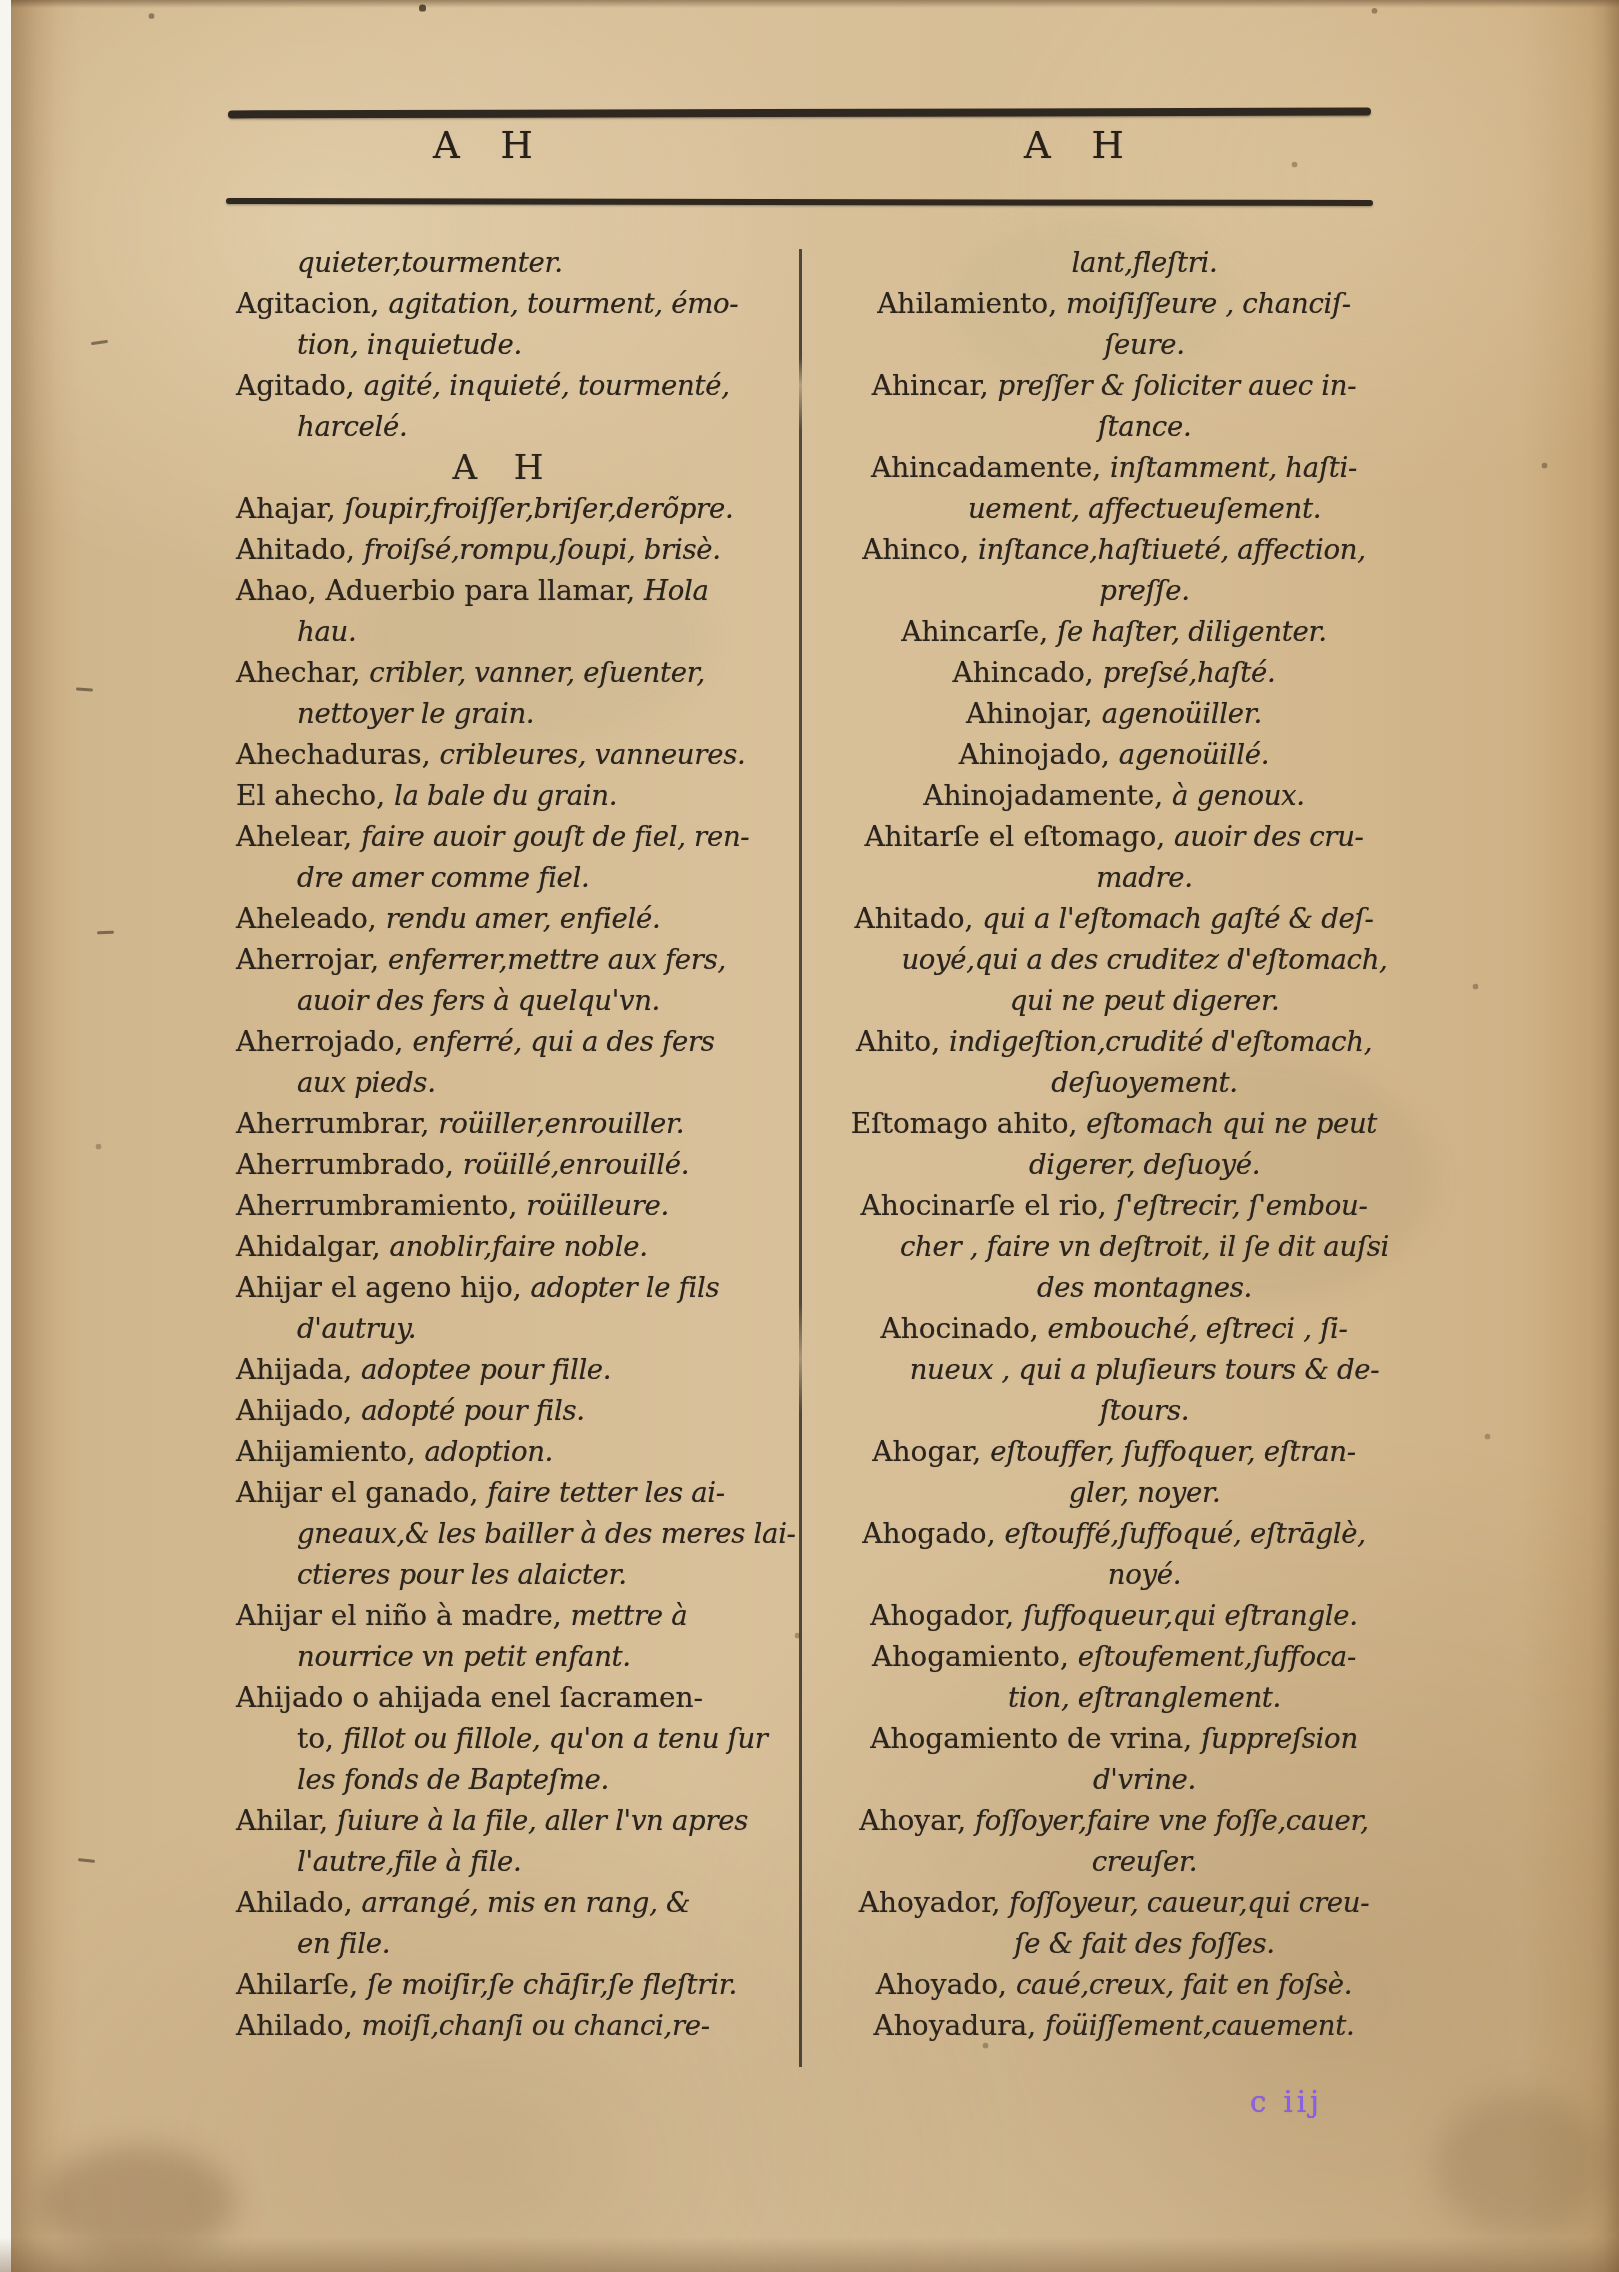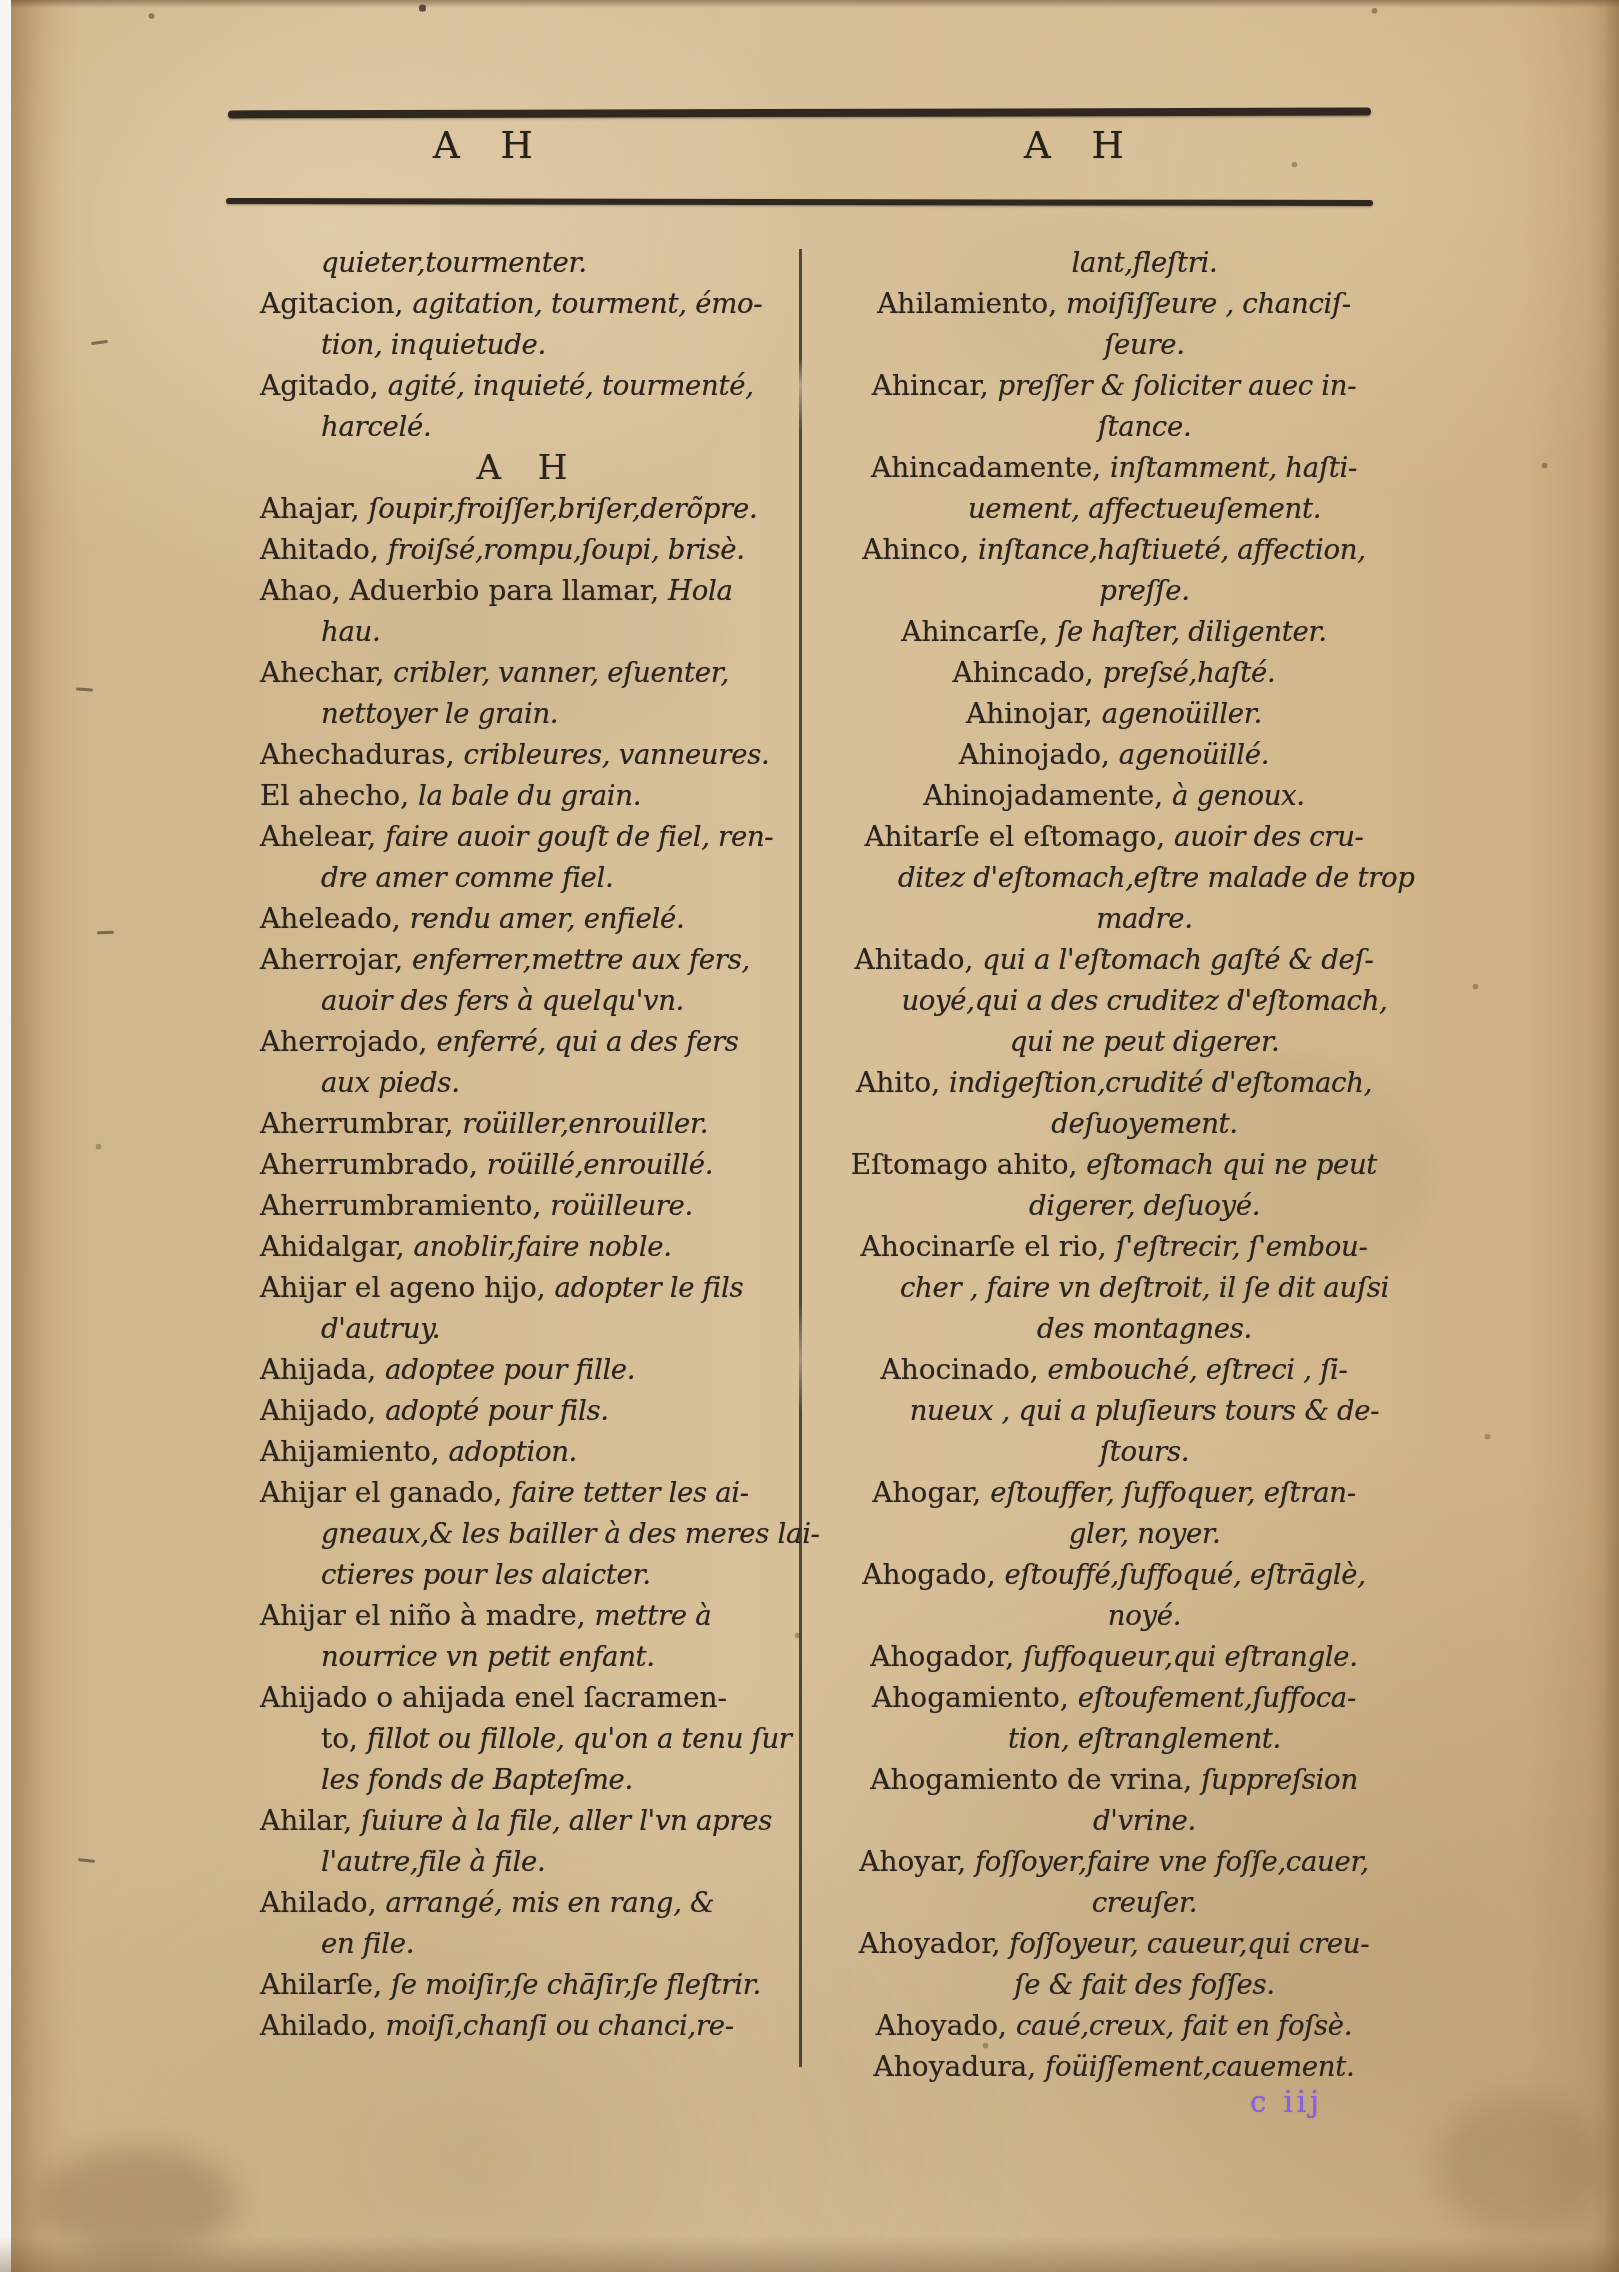--- a/index.html
+++ b/index.html
@@ -51,21 +51,21 @@
   #col-divider{position:absolute;left:799px;top:249px;width:2.6px;height:1818px;opacity:.82;
     background:linear-gradient(180deg,#332c23 0%,#332c23 6%,rgba(51,44,35,.25) 7.5%,
       #362f26 10%,#362f26 58%,rgba(54,47,38,.35) 61%,#332c23 64%,#332c23 100%);}
   
   .ah-header{position:absolute;top:124px;font-size:37px;letter-spacing:14.5px;
     color:#27211a;text-shadow:0 0 1px rgba(40,33,26,.6);}
   #ah-left{left:433px;}
   #ah-right{left:1024px;}
   
   .col{position:absolute;top:242px;}
-  #col-left{left:260px;width:537px;}
+  #col-left{left:236px;width:537px;}
   #col-right{left:837px;width:554px;text-align:center;}
   .line{height:41px;line-height:41px;white-space:nowrap;font-size:28px;color:#2b241d;
     text-shadow:0 0 0.8px rgba(43,36,29,.5);}
   .line.ind{padding-left:61px;}
   .line.center{text-align:center;font-size:34px;letter-spacing:13px;white-space:normal;}
   .r{font-style:normal;}
   .i{font-style:italic;font-size:.985em;letter-spacing:-.012em;}
   #signature{position:absolute;left:1250px;top:2085px;font-size:29px;color:#8b5cf6;
     letter-spacing:4px;text-shadow:0 0 0.8px rgba(43,36,29,.5);}
 </style>
@@ -149,21 +149,20 @@
     <div class="line"><span class="r">Ahincadamente, </span><span class="i">inſtamment, haſti-</span></div>
     <div class="line ind"><span class="i">uement, affectueuſement.</span></div>
     <div class="line"><span class="r">Ahinco, </span><span class="i">inſtance,haſtiueté, affection,</span></div>
     <div class="line ind"><span class="i">preſſe.</span></div>
     <div class="line"><span class="r">Ahincarſe, </span><span class="i">ſe haſter, diligenter.</span></div>
     <div class="line"><span class="r">Ahincado, </span><span class="i">preſsé,haſté.</span></div>
     <div class="line"><span class="r">Ahinojar, </span><span class="i">agenoüiller.</span></div>
     <div class="line"><span class="r">Ahinojado, </span><span class="i">agenoüillé.</span></div>
     <div class="line"><span class="r">Ahinojadamente, </span><span class="i">à genoux.</span></div>
     <div class="line"><span class="r">Ahitarſe el eſtomago, </span><span class="i">auoir des cru-</span></div>
-    <div class="line ind"><span class="i">ditez d'eſtomach,eſtre malade de trop</span></div>
     <div class="line ind"><span class="i">madre.</span></div>
     <div class="line"><span class="r">Ahitado, </span><span class="i">qui a l'eſtomach gaſté &amp; deſ-</span></div>
     <div class="line ind"><span class="i">uoyé,qui a des cruditez d'eſtomach,</span></div>
     <div class="line ind"><span class="i">qui ne peut digerer.</span></div>
     <div class="line"><span class="r">Ahito, </span><span class="i">indigeſtion,crudité d'eſtomach,</span></div>
     <div class="line ind"><span class="i">deſuoyement.</span></div>
     <div class="line"><span class="r">Eſtomago ahito, </span><span class="i">eſtomach qui ne peut</span></div>
     <div class="line ind"><span class="i">digerer, deſuoyé.</span></div>
     <div class="line"><span class="r">Ahocinarſe el rio, </span><span class="i">ſ'eſtrecir, ſ'embou-</span></div>
     <div class="line ind"><span class="i">cher , faire vn deſtroit, il ſe dit auſsi</span></div>

